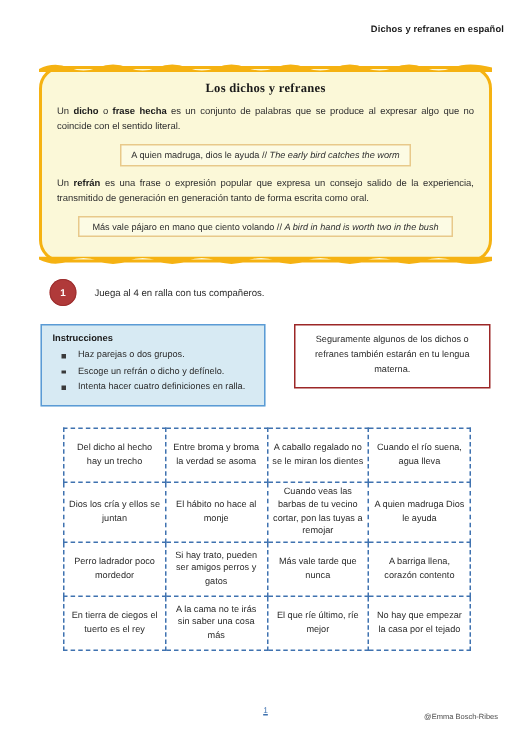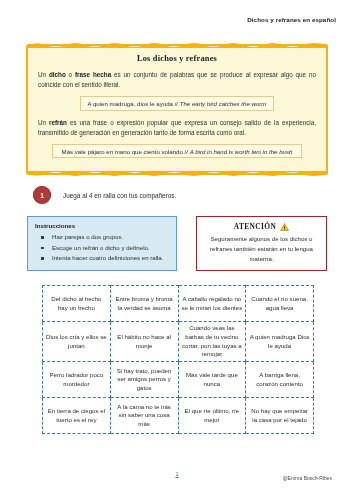--- a/index.html
+++ b/index.html
@@ -31,21 +31,21 @@
   .info-box-wrap {
     position: absolute;
     left: 26px;
     top: 44px;
     width: 302px;
   }
   .info-box {
     position: relative;
     background: #fbf8d8;
     border: 2.2px solid #f5b212;
-    border-radius: 3px;
+    border-radius: 15px;
     padding: 7px 10px 8px 10px;
     box-sizing: border-box;
   }
   .wave {
     position: absolute;
     left: -2px;
     width: calc(100% + 4px);
     height: 7px;
     display: block;
     pointer-events: none;
@@ -261,28 +261,20 @@
 <div class="instr-box">
   <div class="instr-title">Instrucciones</div>
   <ul class="instr-list">
     <li>Haz parejas o dos grupos.</li>
     <li>Escoge un refrán o dicho y defínelo.</li>
     <li>Intenta hacer cuatro definiciones en ralla.</li>
   </ul>
 </div>
 
 <div class="aten-box">
-  <div class="aten-head">
-    <span class="aten-title">ATENCIÓN</span>
-    <svg width="9" height="8" viewBox="0 0 20 18">
-      <path d="M10 1 L19 17 L1 17 Z" fill="#f5c518" stroke="#8a6a00" stroke-width="1.2" stroke-linejoin="round"></path>
-      <rect x="9.1" y="7" width="1.8" height="5.2" fill="#3a2c00"></rect>
-      <rect x="9.1" y="13.4" width="1.8" height="1.8" fill="#3a2c00"></rect>
-    </svg>
-  </div>
   <div class="aten-text">Seguramente algunos de los dichos o refranes también estarán en tu lengua materna.</div>
 </div>
 
 <table class="grid">
   <tbody>
     <tr>
       <td>Del dicho al hecho hay un trecho</td>
       <td>Entre broma y broma la verdad se asoma</td>
       <td>A caballo regalado no se le miran los dientes</td>
       <td>Cuando el río suena, agua lleva</td>

